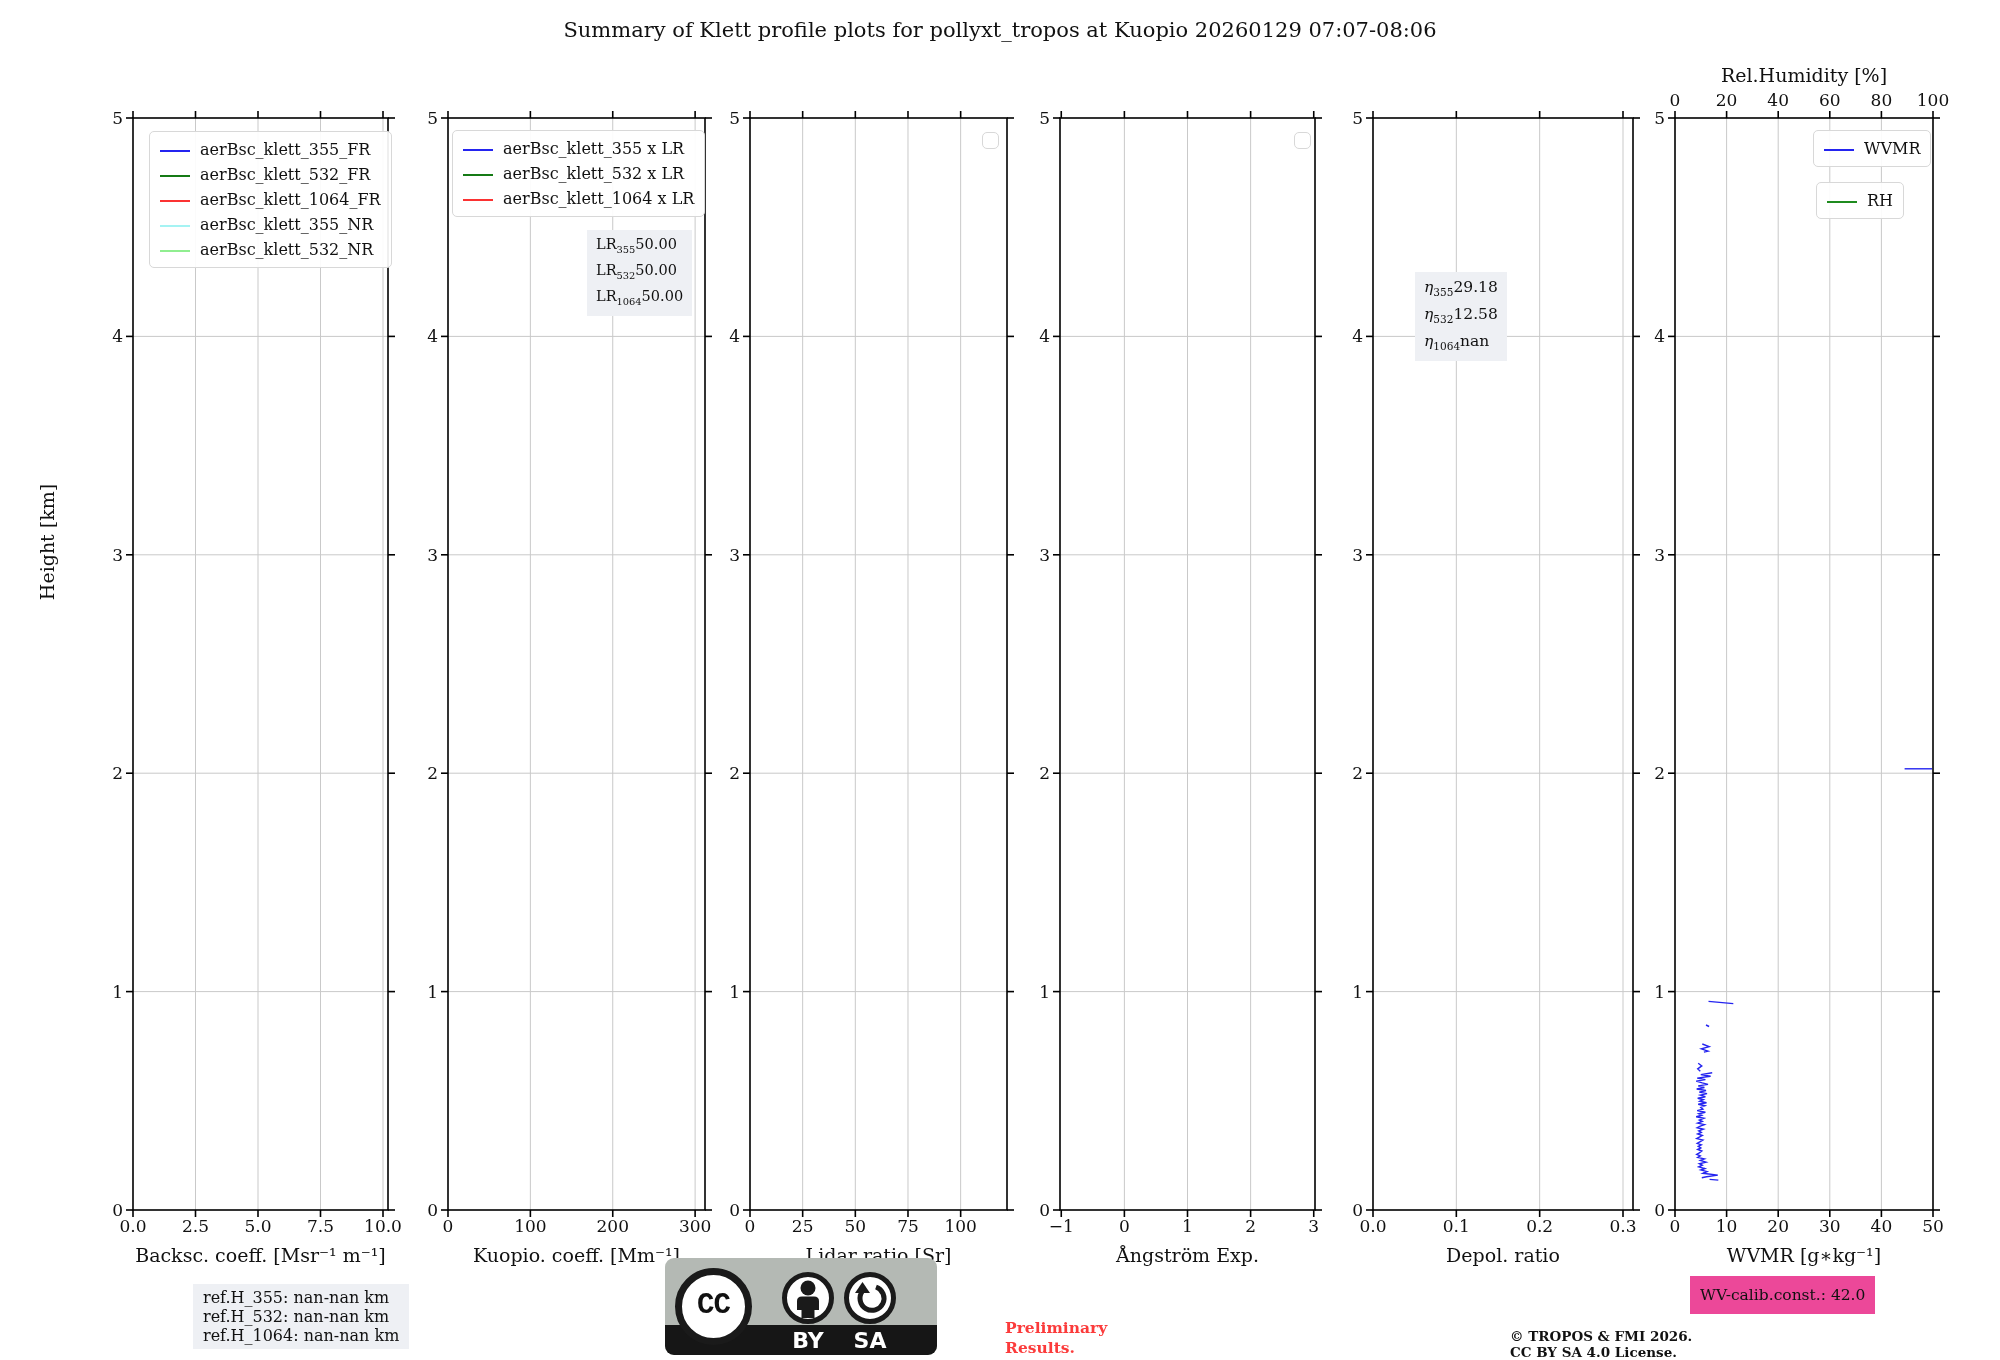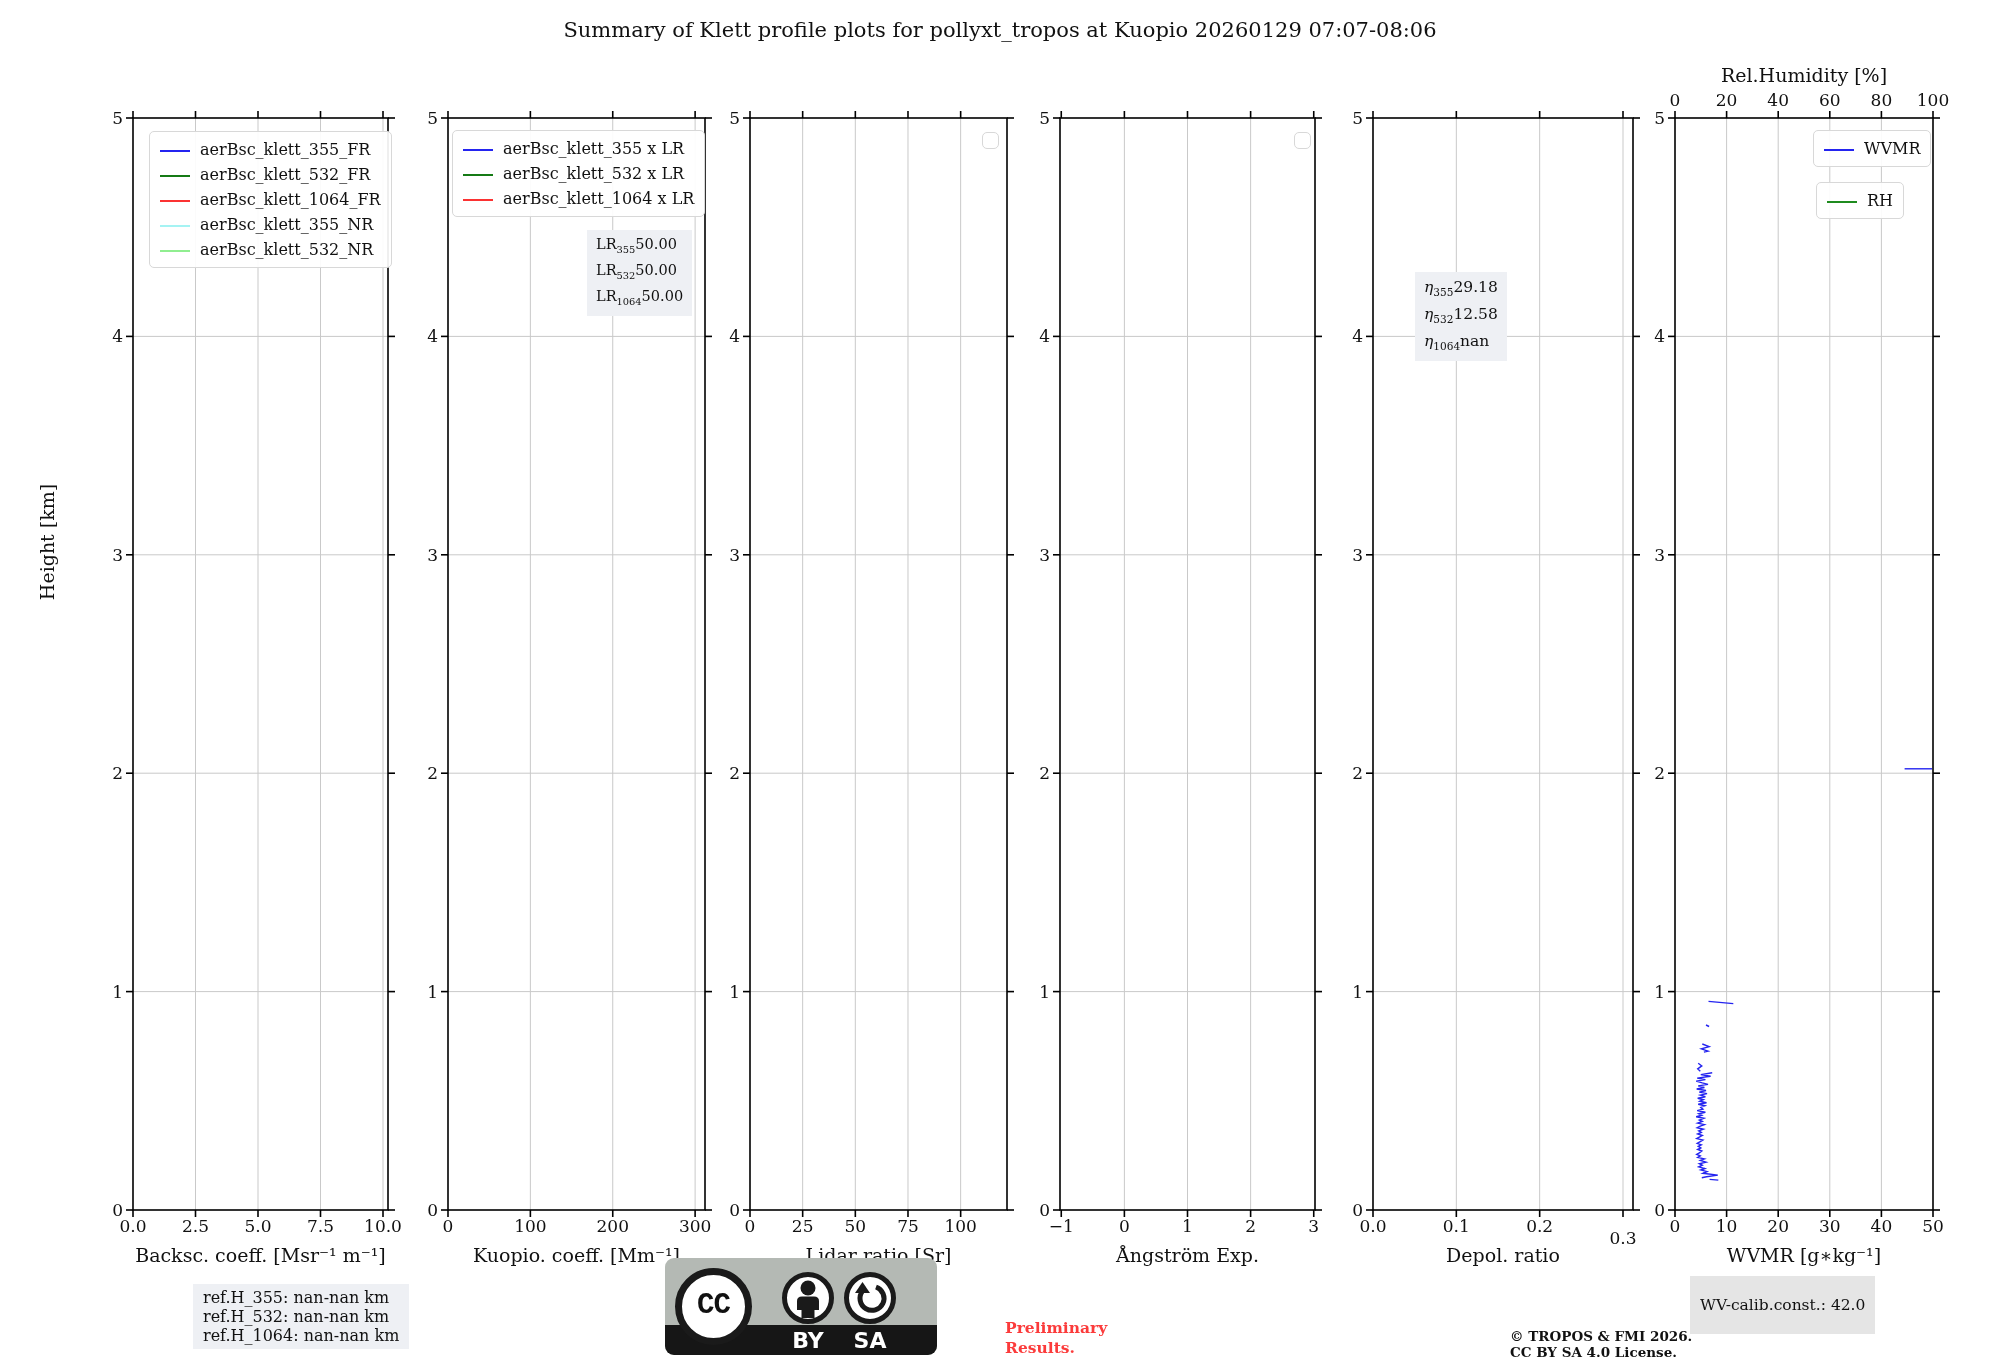--- a/index.html
+++ b/index.html
@@ -22,21 +22,21 @@
           vertical-align:middle;margin-right:10px;}
   .legend-empty{position:absolute;width:15px;height:15px;border:1px solid #d8d8d8;
           border-radius:5px;background:rgba(255,255,255,0.9);}
   .annbox{position:absolute;background:#eef0f4;padding:4px 9px;font-size:14.5px;
           line-height:20px;white-space:nowrap;}
   .annbox.eta{font-size:15.5px;line-height:22px;}
   .annbox sub{font-size:0.68em;}
   .ital{font-style:italic;}
   .refbox{left:193px;top:1284px;background:#eef0f4;padding:4px 10px;
           font-size:16px;line-height:19px;white-space:nowrap;}
-  .wvbox{left:1690px;top:1276px;background:#e5e5e5;padding:20px 10px;font-size:15.5px;}
+  .wvbox{left:1690px;top:1276px;background:#ec4899;padding:10px 10px;font-size:15.5px;}
   .prelim{left:1005px;top:1318px;font-weight:bold;font-size:15.5px;line-height:20px;}
   .copyr{left:1510px;top:1328px;font-weight:bold;font-size:13.5px;line-height:16px;}
   
   #cc-badge{left:665px;top:1258px;width:272px;height:97px;background:#b4b9b4;
             border-radius:9px;overflow:hidden;}
   #cc-strip{position:absolute;left:0;right:0;bottom:0;height:30px;background:#161616;}
   .cc-circle{position:absolute;background:#fff;border-radius:50%;box-sizing:border-box;}
   #cc-main{left:10px;top:10px;width:77px;height:77px;border:7px solid #1a1a1a;
            text-align:center;font-weight:bold;font-size:29px;line-height:62px;
            letter-spacing:-1px;font-family:Liberation Mono, monospace;}
@@ -289,21 +289,21 @@
       </svg>
       <div class="annbox eta" style="left: 42px; top: 154px;">
         <div><span class="ital">η</span><sub>355</sub><span>29.18</span></div>
         <div><span class="ital">η</span><sub>532</sub><span>12.58</span></div>
         <div><span class="ital">η</span><sub>1064</sub><span>nan</span></div>
       </div>
     </div>
     <div class="xtick abs" style="left: 1343px; top: 1216px;">0.0</div>
     <div class="xtick abs" style="left: 1426.33px; top: 1216px;">0.1</div>
     <div class="xtick abs" style="left: 1509.67px; top: 1216px;">0.2</div>
-    <div class="xtick abs" style="left: 1593px; top: 1216px; margin-top: 12px;">0.3</div>
+    <div class="xtick abs" style="left: 1593px; top: 1216px;">0.3</div>
     <div class="ytick abs" style="left: 1329px; top: 1199px;">0</div>
     <div class="ytick abs" style="left: 1329px; top: 980.6px;">1</div>
     <div class="ytick abs" style="left: 1329px; top: 762.2px;">2</div>
     <div class="ytick abs" style="left: 1329px; top: 543.8px;">3</div>
     <div class="ytick abs" style="left: 1329px; top: 325.4px;">4</div>
     <div class="ytick abs" style="left: 1329px; top: 107px;">5</div>
     <div class="axlabel abs" style="left: 1353px; top: 1244px; width: 300px;">Depol. ratio</div>
     <div class="panel" style="left: 1675px; top: 118px; width: 258px; height: 1092px;">
       <svg width="258" height="1092">
         <line x1="51.6" y1="0" x2="51.6" y2="1092" stroke="#c9c9c9" stroke-width="1"></line>

